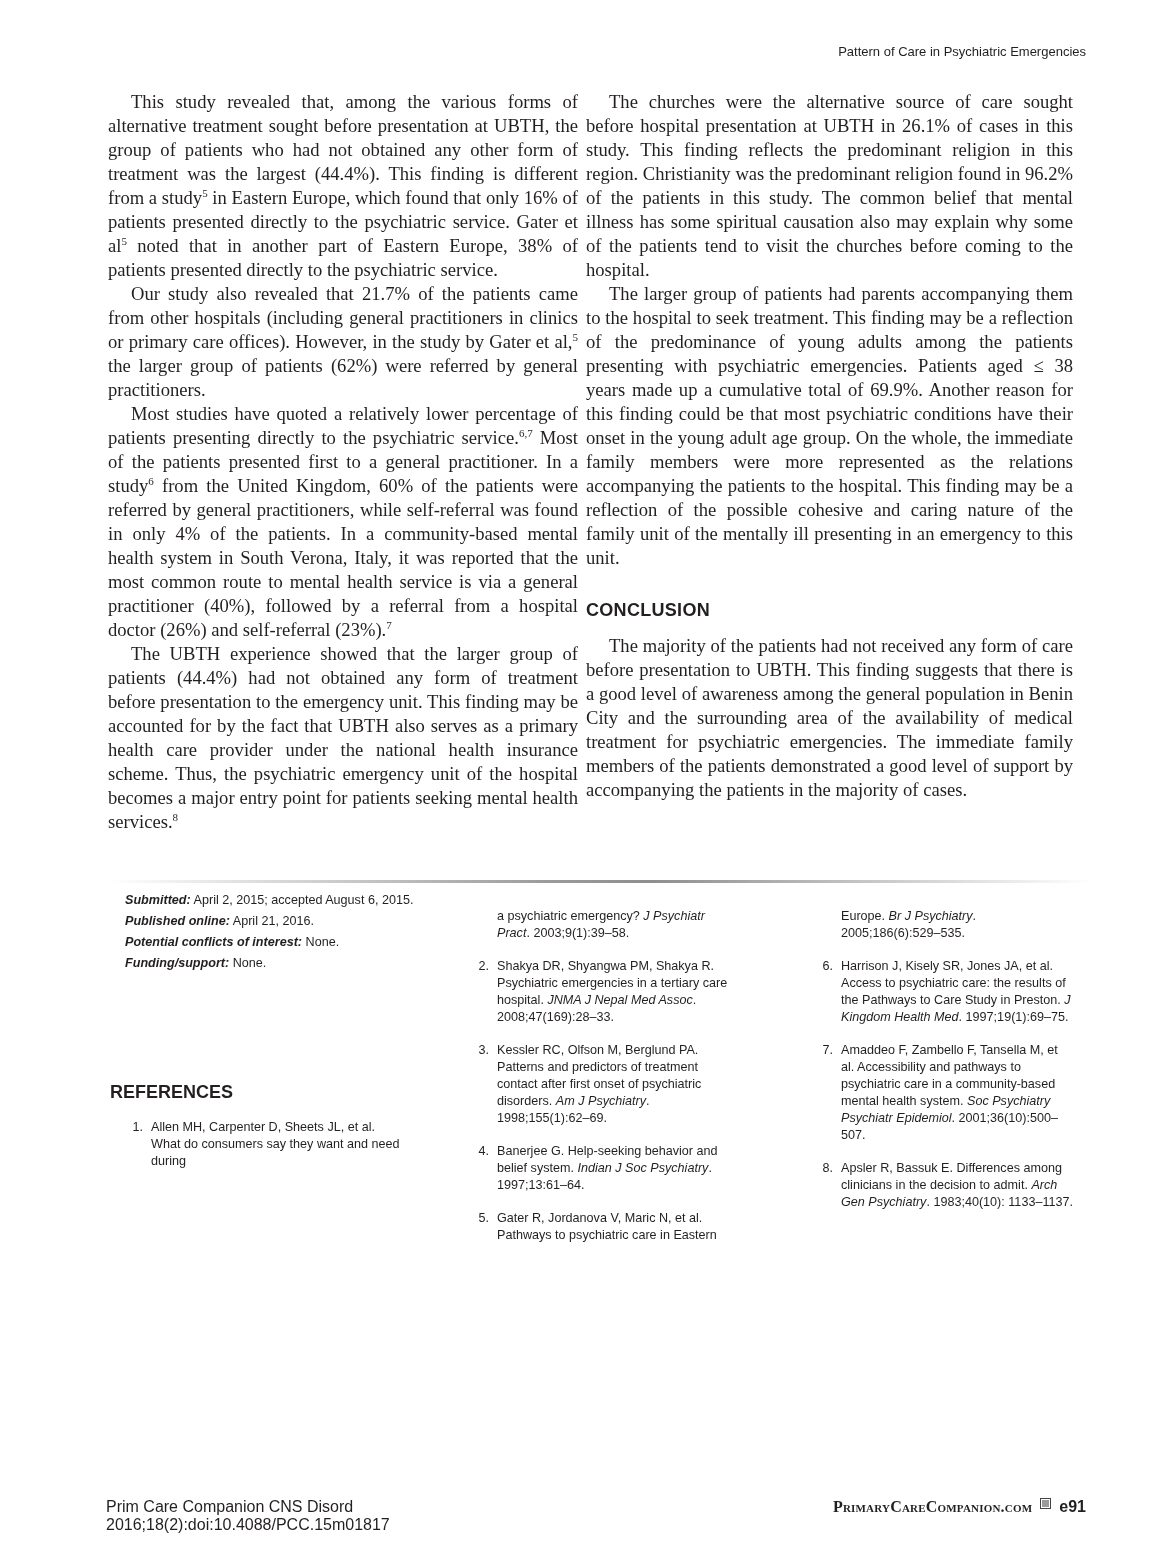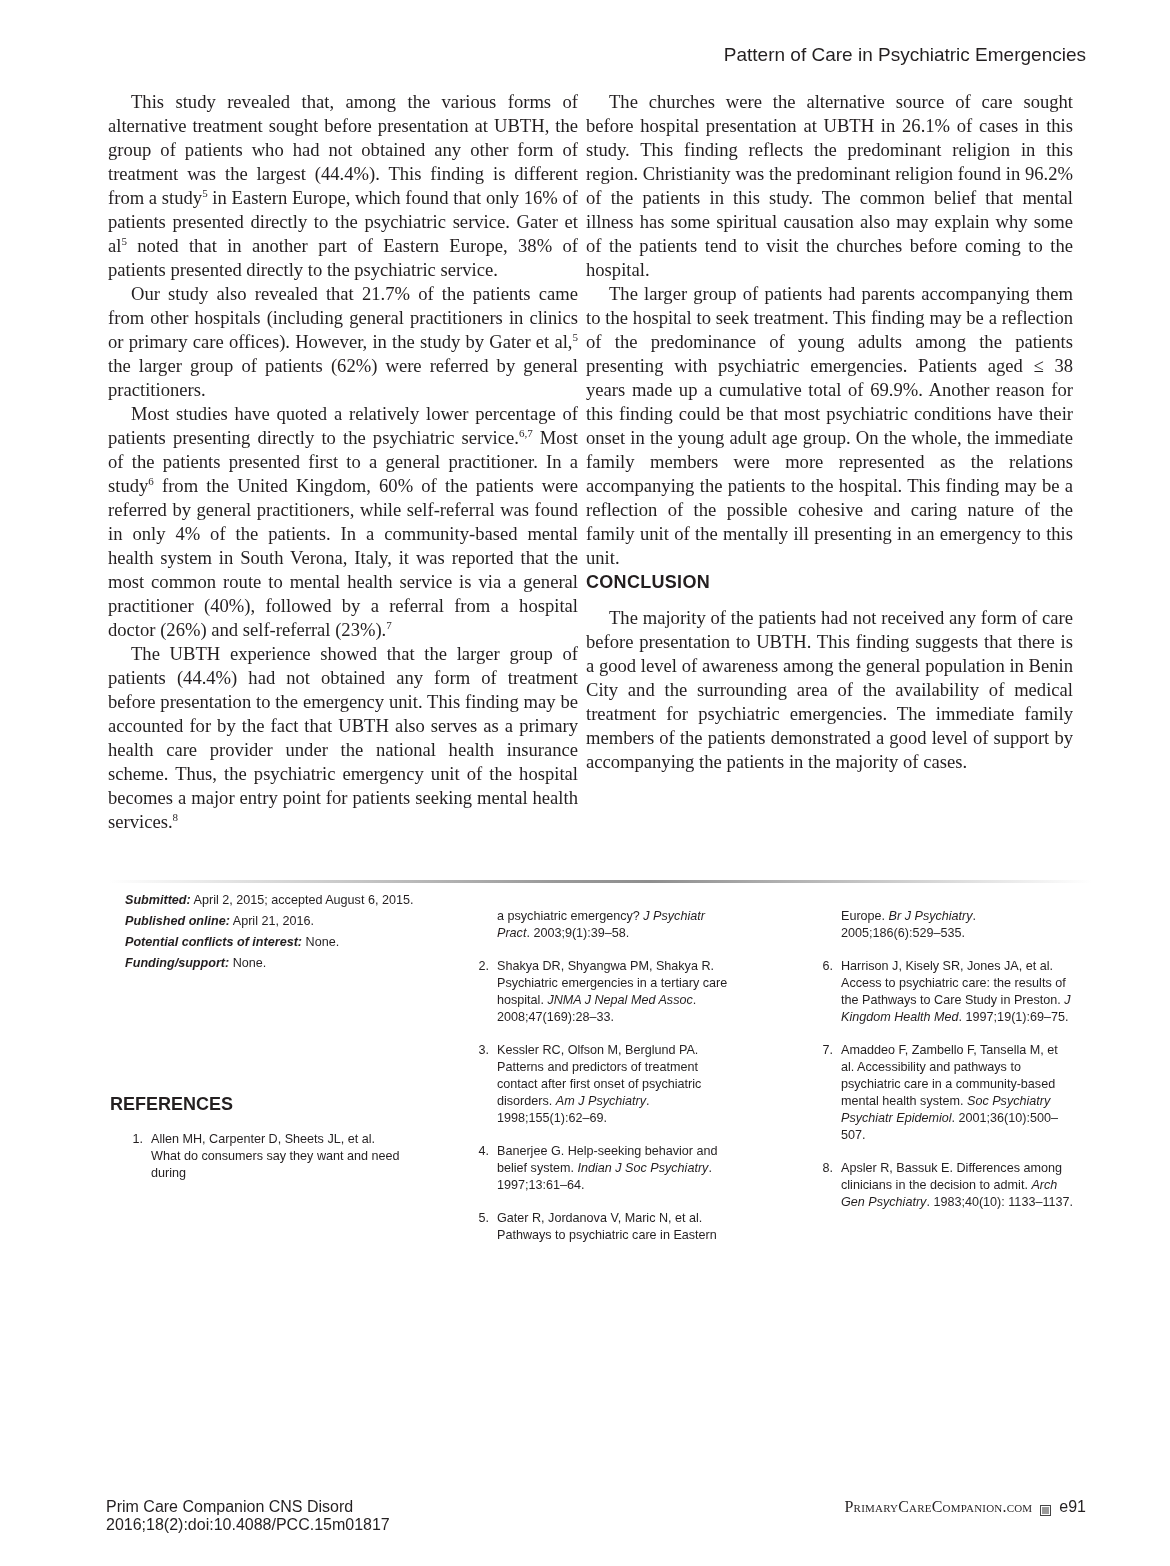--- a/index.html
+++ b/index.html
@@ -1,68 +1,68 @@
 <!DOCTYPE html>
 <html><head>
 <meta charset="utf-8">
 <style>
   html, body { margin: 0; padding: 0; background: #ffffff; }
   body { width: 1170px; height: 1566px; position: relative; overflow: hidden; color: #231f20; }
   .running-head {
     position: absolute; top: 44px; right: 84px;
-    font-family: "Liberation Sans", sans-serif; font-size: 19px; color: #231f20;
+    font-family: "Liberation Sans", sans-serif; font-size: 13px; color: #231f20;
   }
   .col {
     position: absolute; top: 90px; width: 470px;
     font-family: "Liberation Serif", serif; font-size: 18.6px; line-height: 24px;
     text-align: justify; hyphens: none;
   }
   .col-left { left: 108px; }
   .col-right { left: 586px; width: 487px; }
   .section-head {
     font-family: "Liberation Sans", sans-serif; font-weight: bold; font-size: 18px;
     letter-spacing: 0.3px; margin: 0 0 16px 0; line-height: 24px;
   }
   .col-left .section-head { margin-bottom: 28px; }
-  .conclusion-head { margin-bottom: 12px; }
+  .conclusion-head { margin-top: 28px; margin-bottom: 12px; }
   p.body { margin: 0; text-indent: 23px; }
   sup { font-size: 11px; line-height: 0; vertical-align: 7px; }
 
   .divider {
     position: absolute; top: 880px; left: 108px; width: 984px; height: 3px;
     background: linear-gradient(to right, rgba(140,140,140,0) 0%, #9a9a9a 45%, #8e8e8e 55%, rgba(140,140,140,0) 100%);
   }
   .small {
     position: absolute; top: 892px;
     font-family: "Liberation Sans", sans-serif; font-size: 12.6px; line-height: 17px; color: #231f20;
   }
   .meta-col { left: 110px; width: 310px; margin-left: 15px; }
   .refs-col-1 { left: 110px; width: 310px; top: 1081px; }
   .refs-col-2 { left: 456px; width: 300px; }
   .refs-col-3 { left: 800px; width: 290px; }
   .meta-line { margin: 0 0 4px 0; }
   .meta-label { font-weight: bold; font-style: italic; }
   .refs-head {
     font-family: "Liberation Sans", sans-serif; font-weight: bold; font-size: 18px;
-    margin: 12px 0 12px 0; line-height: 22px;
+    margin: 0 0 12px 0; line-height: 22px;
   }
   .ref { display: flex; margin: 16px; }
   .ref-num { width: 25px; flex: none; text-align: right; padding-right: 8px; box-sizing: border-box; }
   .ref-num.blank { visibility: hidden; }
   .ref-text { flex: 1; }
   .journal { font-style: italic; }
 
   .footer-left {
     position: absolute; left: 106px; top: 1498px;
     font-family: "Liberation Sans", sans-serif; font-size: 16px; line-height: 18px; color: #231f20;
   }
   .footer-right {
     position: absolute; right: 84px; top: 1498px;
     font-family: "Liberation Serif", serif; font-size: 16px; line-height: 18px; color: #231f20;
-    display: flex; align-items: flex-end; gap: 8px;
+    display: flex; align-items: flex-start; gap: 8px; font-weight: bold;
   }
   .site { font-variant: small-caps; letter-spacing: 0.2px; }
   .square-icon {
     display: inline-block; width: 9px; height: 9px; border: 1px solid #444; background: #9a9a9a;
     box-shadow: inset 0 0 0 1px #fff;
   }
   .page-num { font-family: "Liberation Sans", sans-serif; font-size: 16px; }
 </style>
 </head>
 <body>

